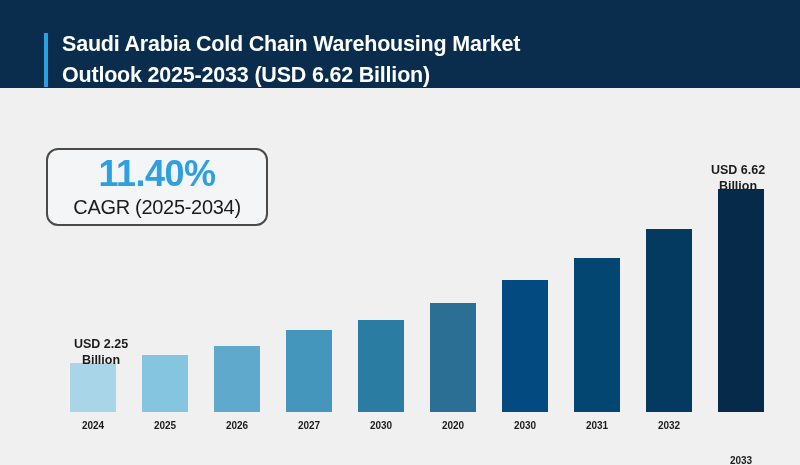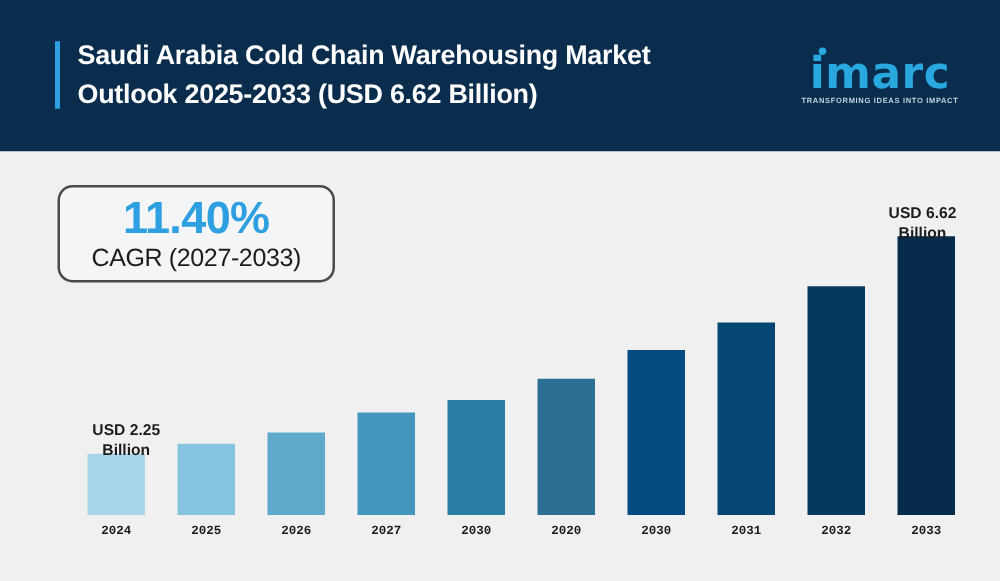--- a/index.html
+++ b/index.html
@@ -15,21 +15,21 @@
     overflow: hidden;
     position: relative;
   }
 
   
   .header {
     position: absolute;
     left: 0;
     top: 0;
     width: 800px;
-    height: 121px;
+    height: 88px;
     background: #0a2d4d;
     box-sizing: border-box;
   }
   .title-accent {
     position: absolute;
     left: 44px;
     top: 33px;
     width: 4px;
     height: 54px;
     background: #2e9fe0;
@@ -120,21 +120,20 @@
     letter-spacing: -0.3px;
   }
 
   
   .chart {
     position: absolute;
     left: 0;
     top: 0;
     width: 800px;
     height: 465px;
-    font-family: Liberation Mono, monospace;
   }
   .bar {
     position: absolute;
     bottom: 53px;       
     width: 46px;
   }
   .year-label {
     position: absolute;
     top: 420px;
     width: 70px;
@@ -160,30 +159,25 @@
 </head>
 <body>
 
 <div class="header">
   <div class="title-accent"></div>
   <div class="title-block">
     <div class="title-line">Saudi Arabia Cold Chain Warehousing Market</div>
     <div class="title-line">Outlook 2025-2033 (USD 6.62 Billion)</div>
   </div>
 
-  <div class="logo">
-    <div class="logo-dot"></div>
-    <div class="logo-word">imarc</div>
-    <div class="logo-tagline">TRANSFORMING IDEAS INTO IMPACT</div>
-  </div>
 </div>
 
 <div class="cagr-box">
   <div class="cagr-value">11.40%</div>
-  <div class="cagr-label">CAGR (2027-2033)</div>
+  <div class="cagr-label">CAGR (2025-2034)</div>
 </div>
 
 <div class="chart">
   <div id="bars-container">
       <div class="bar" title="2024: 2.25" style="left: 70px; height: 49px; background: rgb(168, 213, 232);"></div>
       <div class="bar" title="2025: 2.42" style="left: 142px; height: 57px; background: rgb(134, 197, 224);"></div>
       <div class="bar" title="2026: 2.7" style="left: 214px; height: 66px; background: rgb(95, 169, 205);"></div>
       <div class="bar" title="2027: 3.01" style="left: 286px; height: 82px; background: rgb(69, 150, 189);"></div>
       <div class="bar" title="2028: 3.2" style="left: 358px; height: 92px; background: rgb(43, 124, 163);"></div>
       <div class="bar" title="2029: 3.53" style="left: 430px; height: 109px; background: rgb(43, 111, 148);"></div>
@@ -195,21 +189,21 @@
   <div id="years-container">
       <div class="year-label" style="left: 58px;">2024</div>
       <div class="year-label" style="left: 130px;">2025</div>
       <div class="year-label" style="left: 202px;">2026</div>
       <div class="year-label" style="left: 274px;">2027</div>
       <div class="year-label" style="left: 346px;">2030</div>
       <div class="year-label" style="left: 418px;">2020</div>
       <div class="year-label" style="left: 490px;">2030</div>
       <div class="year-label" style="left: 562px;">2031</div>
       <div class="year-label" style="left: 634px;">2032</div>
-      <div class="year-label" style="left: 706px;">2033</div>
+      <div class="year-label" style="left: 706px; margin-top: 35px;">2033</div>
     </div>
 </div>
 
 <div class="callout callout-start">
   <div>USD 2.25</div>
   <div>Billion</div>
 </div>
 <div class="callout callout-end">
   <div>USD 6.62</div>
   <div>Billion</div>

